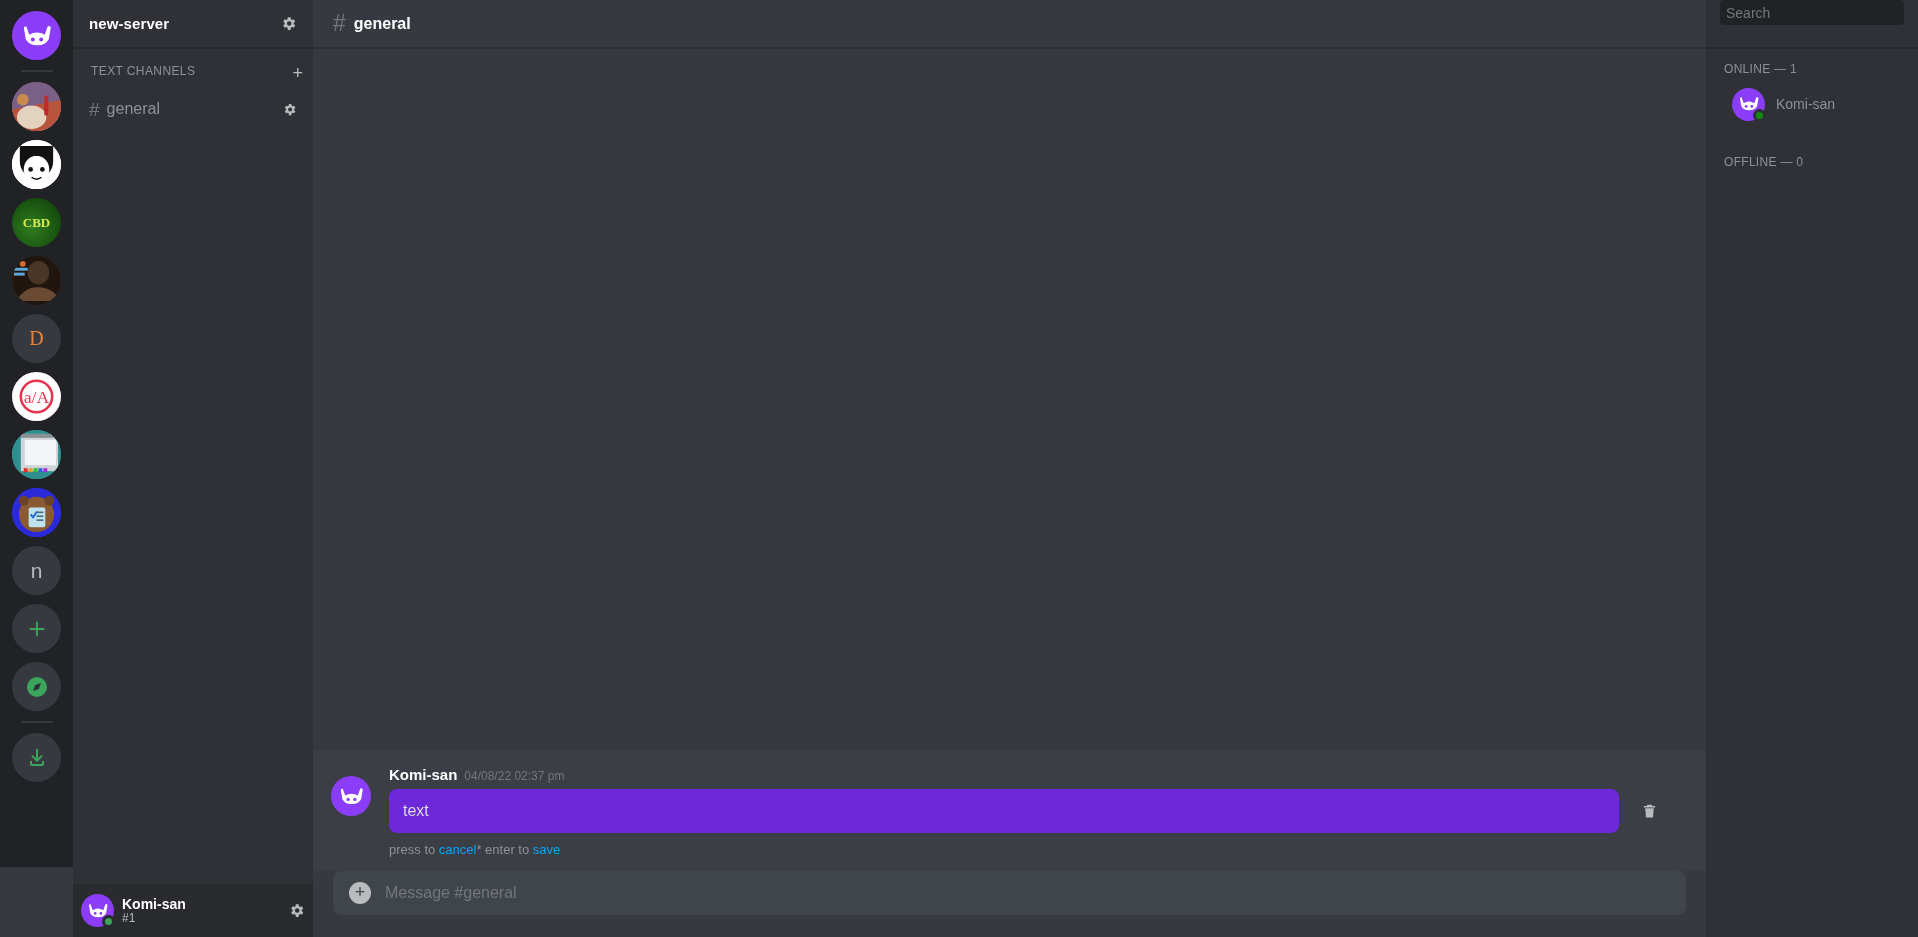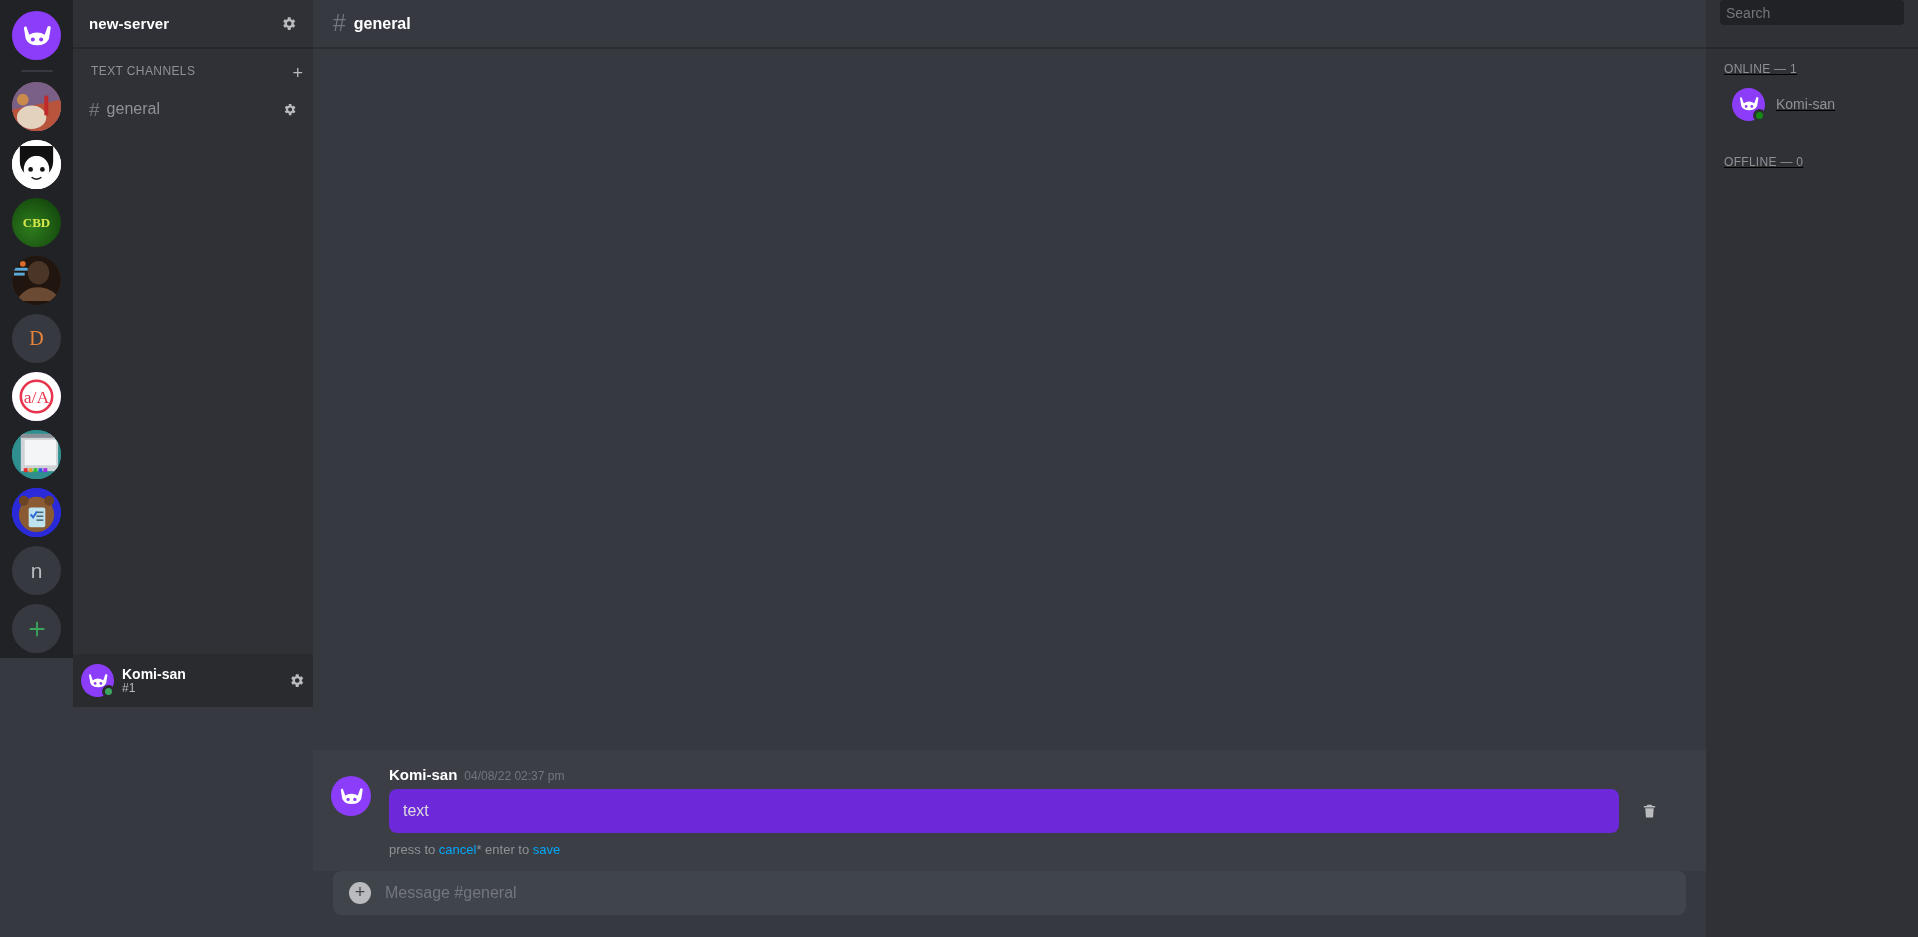--- a/index.html
+++ b/index.html
@@ -6,21 +6,21 @@
   html, body {
     width:1918px; height:937px;
     background:#36393f;
     font-family:"Liberation Sans", sans-serif;
     overflow:hidden;
   }
   .app { display:flex; width:1918px; height:937px; }
 
   
   .server-rail {
-    width:73px; flex:0 0 73px; height:658px;
+    width:73px; flex:0 0 73px; height:867px;
     background:#202225;
     display:flex; flex-direction:column; align-items:center;
     padding-top:11px; gap:9px;
     overflow:hidden;
   }
   .srv {
     width:49px; height:49px; border-radius:50%;
     flex:0 0 49px;
     display:flex; align-items:center; justify-content:center;
     overflow:hidden; position:relative;
@@ -41,21 +41,21 @@
   .art-aa { background:#701a75; }
   .art-paint { background:linear-gradient(180deg,#2f8f8f 0%,#2f8f8f 100%); }
   .art-beaver { background:#2a2ad8; }
   .art-n { background:#36393f; color:#b9bbbe; font-size:21px; }
   .plus-srv { background:#36393f; color:#3ba55d; font-size:26px; line-height:0; }
   .compass-srv { background:#36393f; }
   .dl-srv { background:#36393f; }
 
   
   .chan-side {
-    width:240px; flex:0 0 240px; height:707px;
+    width:240px; flex:0 0 240px; height:937px;
     background:#2f3136; display:flex; flex-direction:column;
   }
   .srv-header {
     height:48px; flex:0 0 48px;
     display:flex; align-items:center; justify-content:space-between;
     padding:0 16px; box-shadow:0 1px 0 rgba(4,4,5,.2);
     border-bottom:1px solid #26282c;
   }
   .srv-name { color:#ffffff; font-size:15px; font-weight:bold; letter-spacing:.1px; }
   .gear { width:17px; height:17px; fill:#b9bbbe; cursor:pointer; }
@@ -150,21 +150,21 @@
     height:48px; flex:0 0 48px; display:flex; align-items:flex-start;
     padding:0 14px; border-bottom:1px solid #26282c;
     box-shadow:0 1px 0 rgba(4,4,5,.2);
   }
   .search-input {
     width:100%; height:25px; background:#202225; border:none; border-radius:4px;
     color:#dcddde; font-size:14px; padding:0 6px; outline:none;
     font-family:"Liberation Sans", sans-serif;
   }
   .search-input::placeholder { color:#72767d; }
-  .mem-list { flex:1; padding:14px 0 0 0;text-decoration:underline; }
+  .mem-list { flex:1; padding:14px 0 0 0; }
   .mem-head { color:#8e9297; font-size:12px; letter-spacing:.3px; padding:0 0 0 18px; margin-bottom:7px; }
   .mem-head.second { margin-top:30px; }
   .mem-row { display:flex; align-items:center; gap:11px; padding:2px 0 2px 26px; height:42px; cursor:pointer; }
   .mem-av { width:33px; height:33px; border-radius:50%; background:#8b3dfa; position:relative;
             display:flex; align-items:center; justify-content:center; flex:0 0 33px; }
   .mem-av svg { width:26px; height:26px; }
   .mem-dot { position:absolute; right:-1px; bottom:-1px; width:13px; height:13px;
              border-radius:50%; background:#128a12; border:3px solid #2f3136; }
   .mem-name { color:#8e9297; font-size:14px; }
 </style>

